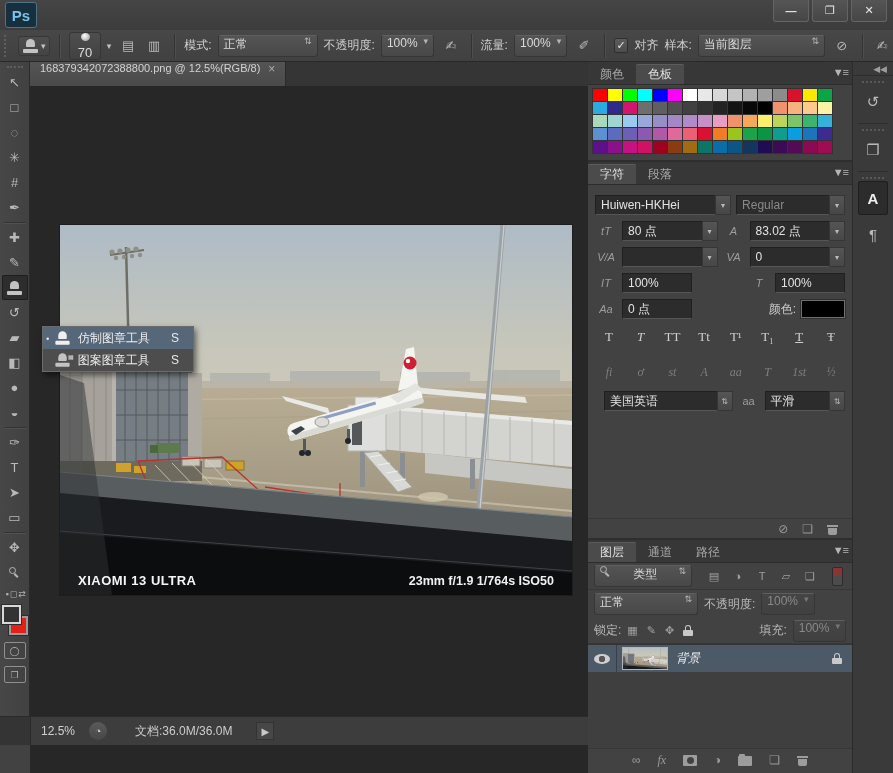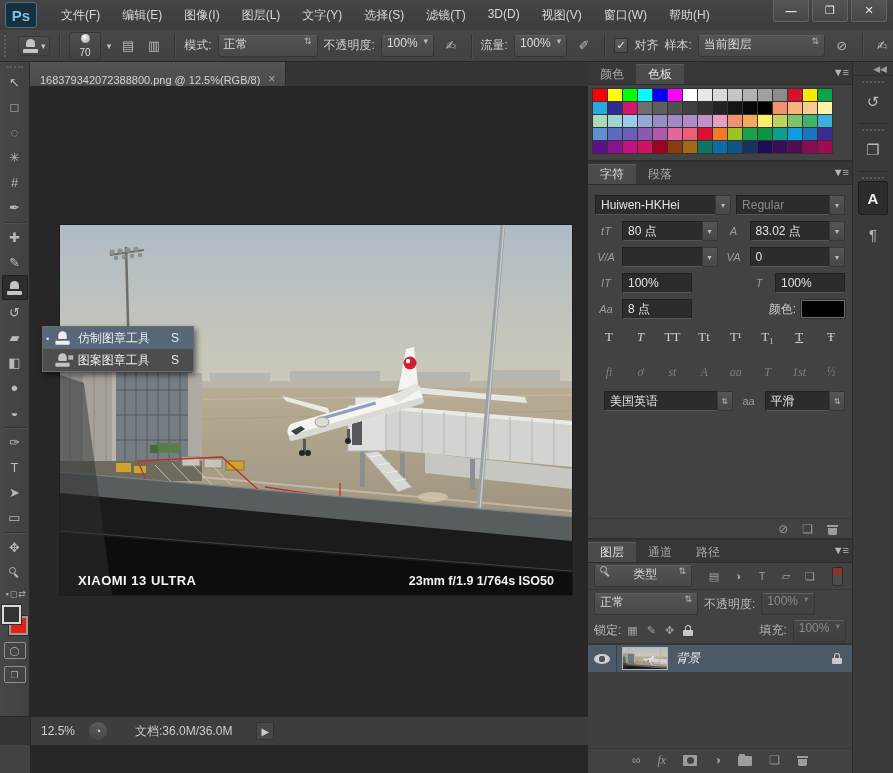--- a/index.html
+++ b/index.html
@@ -16,21 +16,21 @@
   .grip-v{width:4px;height:22px;border-left:2px dotted #5e5e5e;margin-right:2px;}
   .vsep{width:1px;height:24px;background:#333;box-shadow:1px 0 0 #4f4f4f;margin:0 3px;}
   .opt-label{color:#cfcfcf;}
   .dd{display:inline-flex;height:20px;background:linear-gradient(#545454,#484848);border:1px solid #363636;border-top-color:#5f5f5f;border-radius:3px;padding:0 5px;color:#dadada;gap:6px;}
   .dd .spin{color:#b5b5b5;font-size:9px;}
   .dd.disabled{color:#8a8a8a;background:linear-gradient(#454545,#404040);}
   .dd.disabled .spin{color:#777;}
   .tool-preset{display:flex;align-items:center;gap:3px;padding:2px 4px;border:1px solid #383838;border-radius:3px;background:linear-gradient(#4e4e4e,#444);}
   .brush-preview{width:30px;height:26px;background:linear-gradient(#4e4e4e,#414141);border:1px solid #363636;border-radius:3px;display:flex;flex-direction:column;align-items:center;justify-content:center;line-height:1;}
   .brush-dot{width:9px;height:9px;border-radius:50%;background:radial-gradient(circle at 40% 35%,#fff,#bdbdbd 60%,#8a8a8a);}
-  .brush-size{font-size:10px;color:#ddd;margin-top:5px;}
+  .brush-size{font-size:13px;color:#ddd;margin-top:5px;}
   .mini-arrow{color:#c0c0c0;font-size:9px;}
   .opt-icon{display:inline-flex;align-items:center;justify-content:center;width:22px;height:22px;color:#b9b9b9;font-size:13px;border-radius:3px;}
   .checkbox{width:13px;height:13px;background:linear-gradient(#5c5c5c,#4c4c4c);border:1px solid #2f2f2f;border-radius:2px;display:inline-flex;align-items:center;justify-content:center;color:#e8e8e8;font-size:11px;}
   
   .toolbar{position:absolute;left:0;top:62px;width:30px;height:683px;background:linear-gradient(90deg,#474747,#414141);border-right:1px solid #2b2b2b;box-sizing:border-box;}
   .toolbar .grip-h{width:16px;margin:4px auto 2px;border-top:2px dotted #5e5e5e;}
   .tools{display:flex;flex-direction:column;align-items:center;}
   .tool{width:26px;height:25px;display:flex;align-items:center;justify-content:center;color:#b9b9b9;font-size:13px;border-radius:2px;}
   .tool.selected{background:#2d2d2d;box-shadow:inset 0 0 0 1px #1e1e1e;color:#e8e8e8;}
   .tool-divider{width:22px;height:1px;background:#333;box-shadow:0 1px 0 #515151;margin:2px 0;}
@@ -42,21 +42,21 @@
   
   .color-chips{position:relative;width:26px;height:30px;margin:6px auto 0;}
   .chip{position:absolute;width:15px;height:15px;border:2px solid #d9d9d9;box-shadow:0 0 0 1px #2e2e2e;}
   .chip.fg{left:0;top:0;background:#333;z-index:2;}
   .chip.bg{right:0;bottom:0;border-color:#9a9a9a;}
   .mini-chips{width:18px;margin:4px auto 0;color:#b0b0b0;font-size:9px;text-align:center;letter-spacing:1px;}
   .mode-btn{width:20px;height:15px;margin:7px auto 0;border:1px solid #8f8f8f;border-radius:2px;display:flex;align-items:center;justify-content:center;color:#b5b5b5;font-size:9px;}
   
   .canvas-col{position:absolute;left:30px;top:62px;width:558px;height:711px;background:#272727;}
   .tabbar{position:absolute;left:0;top:0;width:100%;height:24px;background:#353535;border-bottom:1px solid #242424;display:flex;}
-  .doc-tab{display:flex;align-items:flex-end;gap:8px;max-width:300px;padding:0 10px;background:linear-gradient(#545454,#4a4a4a);border-right:1px solid #2a2a2a;color:#d2d2d2;font-size:11px;}
+  .doc-tab{display:flex;align-items:flex-start;gap:8px;max-width:300px;padding:0 10px;background:linear-gradient(#545454,#4a4a4a);border-right:1px solid #2a2a2a;color:#d2d2d2;font-size:11px;}
   .doc-tab .close{color:#aaa;font-size:12px;}
   .canvas-area{position:absolute;left:0;top:24px;width:100%;height:659px;background:#272727;}
   .photo{position:absolute;left:30px;top:139px;width:512px;height:370px;box-shadow:0 0 0 1px #1d1d1d;}
   
   .flyout{position:absolute;left:12px;top:240px;width:150px;background:#4d4d4d;border:1px solid #6b6b6b;box-shadow:2px 3px 6px rgba(0,0,0,.55);z-index:5;}
   .fly-row{height:22px;display:flex;align-items:center;color:#ededed;font-size:12px;}
   .fly-row.selected{background:#57677a;}
   .fly-bullet{width:10px;text-align:center;font-size:8px;color:#fff;}
   .fly-row .stamp{margin:0 4px 0 2px;transform:scale(.95);}
   .fly-patt{font-size:6px;color:#ddd;margin-left:-6px;margin-top:-8px;}
@@ -140,33 +140,20 @@
   .dock-btn.active{background:#2c2c2c;box-shadow:inset 0 0 0 1px #1f1f1f;color:#eee;font-weight:bold;}
   .dock-sep{width:30px;margin:4px auto;border-top:1px solid #2e2e2e;}
 </style>
 </head>
 <body>
 
 <div id="app">
 
   <div class="titlebar">
     <div class="ps-logo">Ps</div>
-    <div class="menubar">
-        <span class="menu-item">文件(F)</span>
-        <span class="menu-item">编辑(E)</span>
-        <span class="menu-item">图像(I)</span>
-        <span class="menu-item">图层(L)</span>
-        <span class="menu-item">文字(Y)</span>
-        <span class="menu-item">选择(S)</span>
-        <span class="menu-item">滤镜(T)</span>
-        <span class="menu-item">3D(D)</span>
-        <span class="menu-item">视图(V)</span>
-        <span class="menu-item">窗口(W)</span>
-        <span class="menu-item">帮助(H)</span>
-      </div>
     <div class="winbtns">
         <span class="winbtn">—</span>
         <span class="winbtn">❐</span>
         <span class="winbtn">✕</span>
       </div>
   </div>
 
   <div class="optionsbar">
     <span class="grip-v"></span>
     <span class="tool-preset">
@@ -594,21 +581,21 @@
         </div>
         <div class="crow">
           <span class="cicon">IT</span>
           <span class="field" style="width:58px;">100%</span>
           <span style="flex:1;"></span>
           <span class="cicon">T</span>
           <span class="field" style="width:58px;">100%</span>
         </div>
         <div class="crow">
           <span class="cicon">Aa</span>
-          <span class="field" style="width:58px;">8 点</span>
+          <span class="field" style="width:58px;">0 点</span>
           <span style="flex:1;"></span>
           <span style="color:#c9c9c9;">颜色:</span>
           <span class="char-color"></span>
         </div>
         <div class="char-btnrow">
             <span class="char-btn">T</span>
             <span class="char-btn it">T</span>
             <span class="char-btn">TT</span>
             <span class="char-btn">Tt</span>
             <span class="char-btn">T¹</span>

